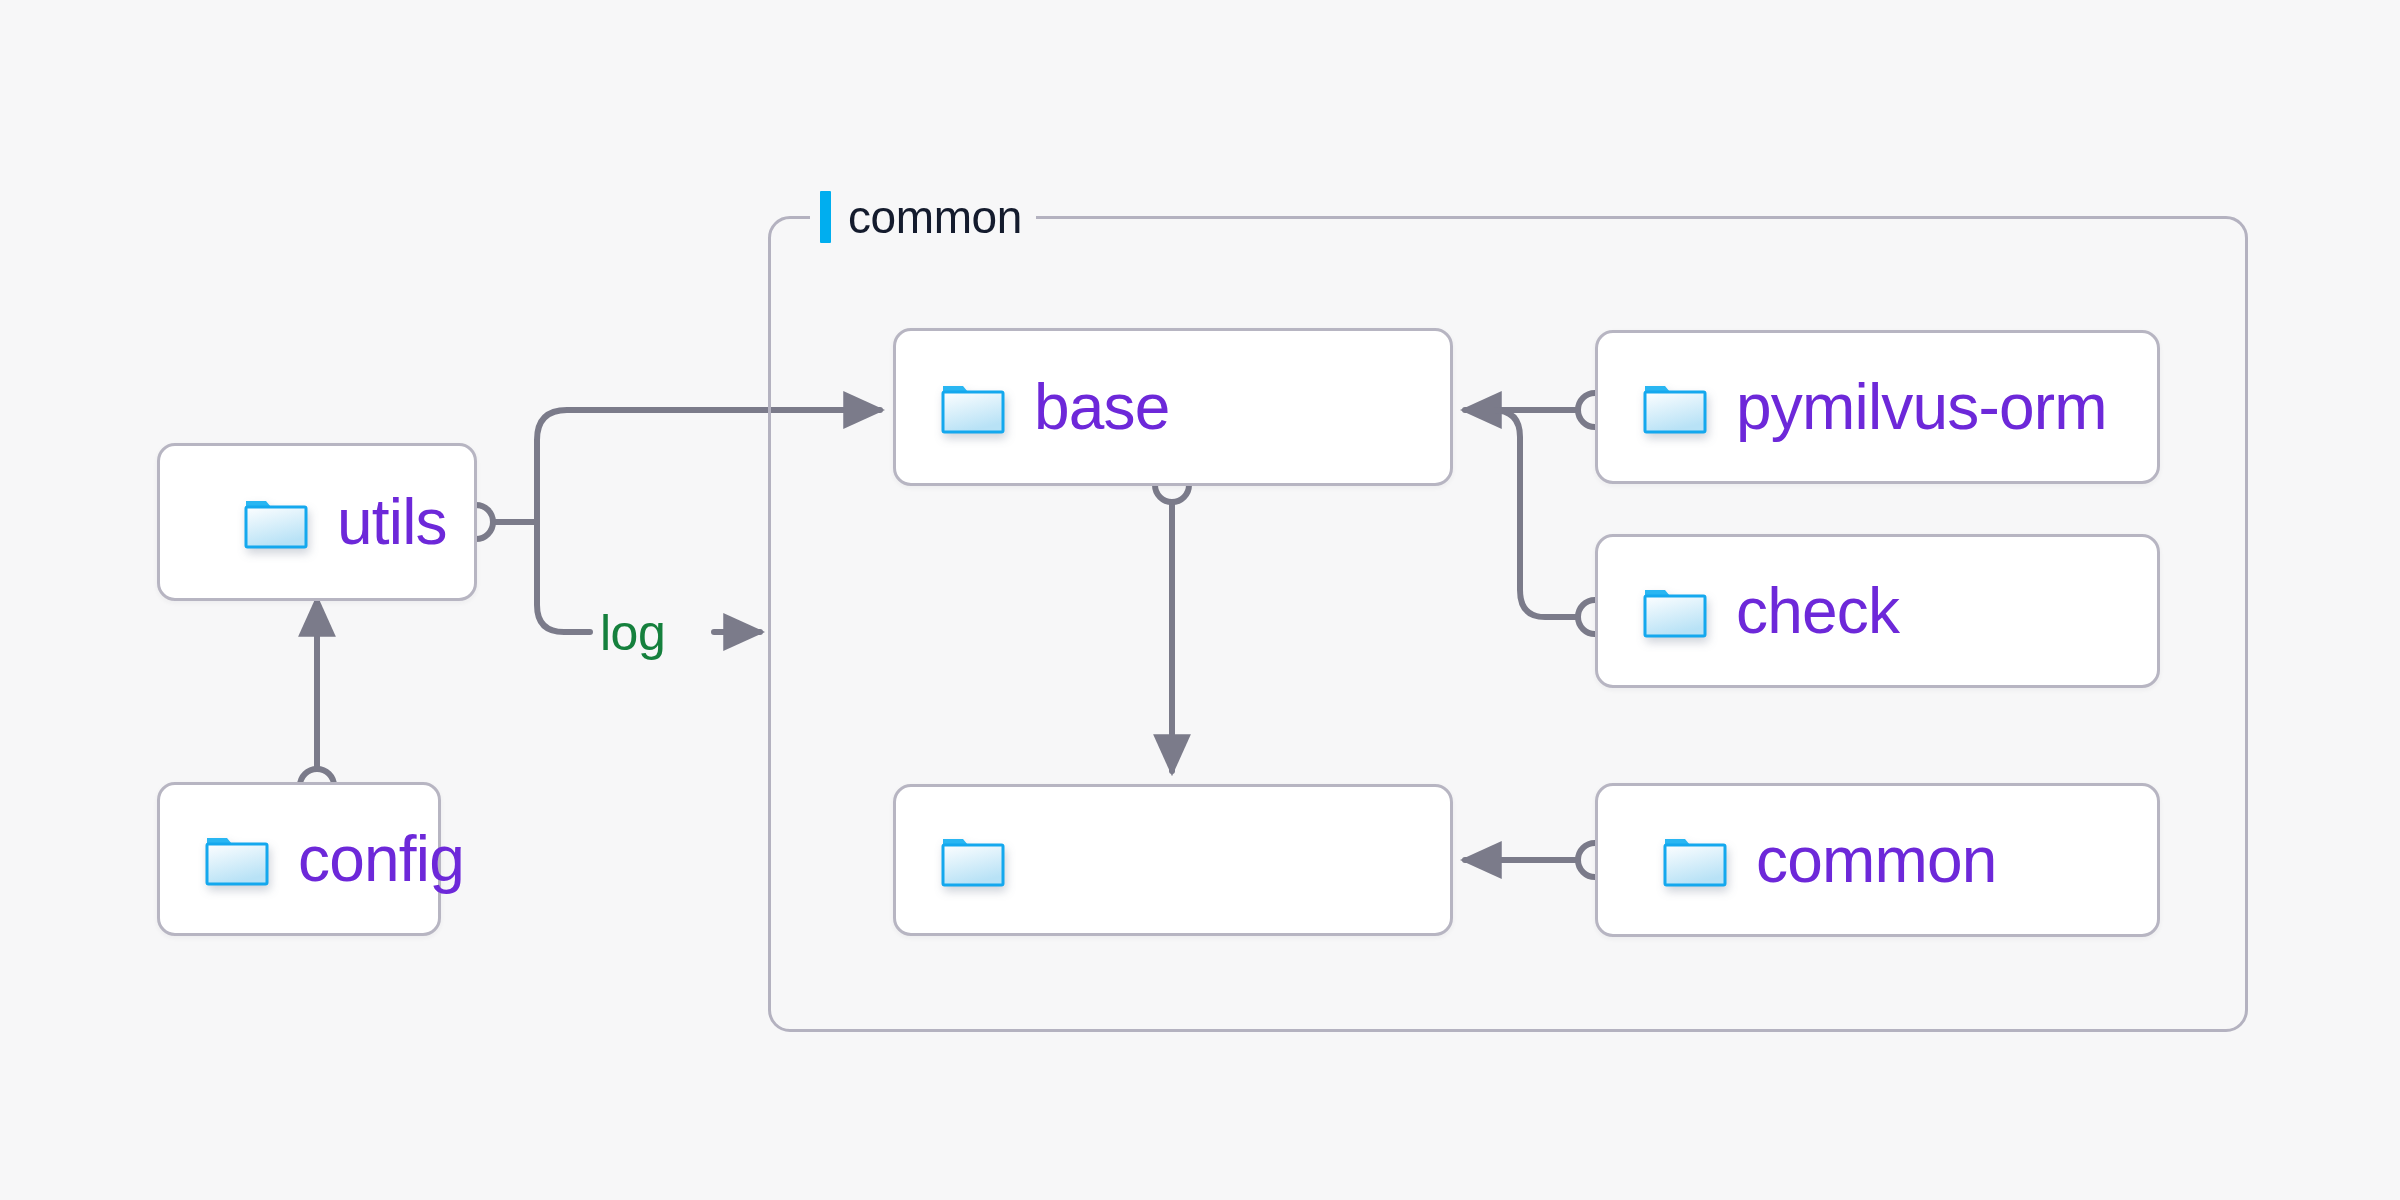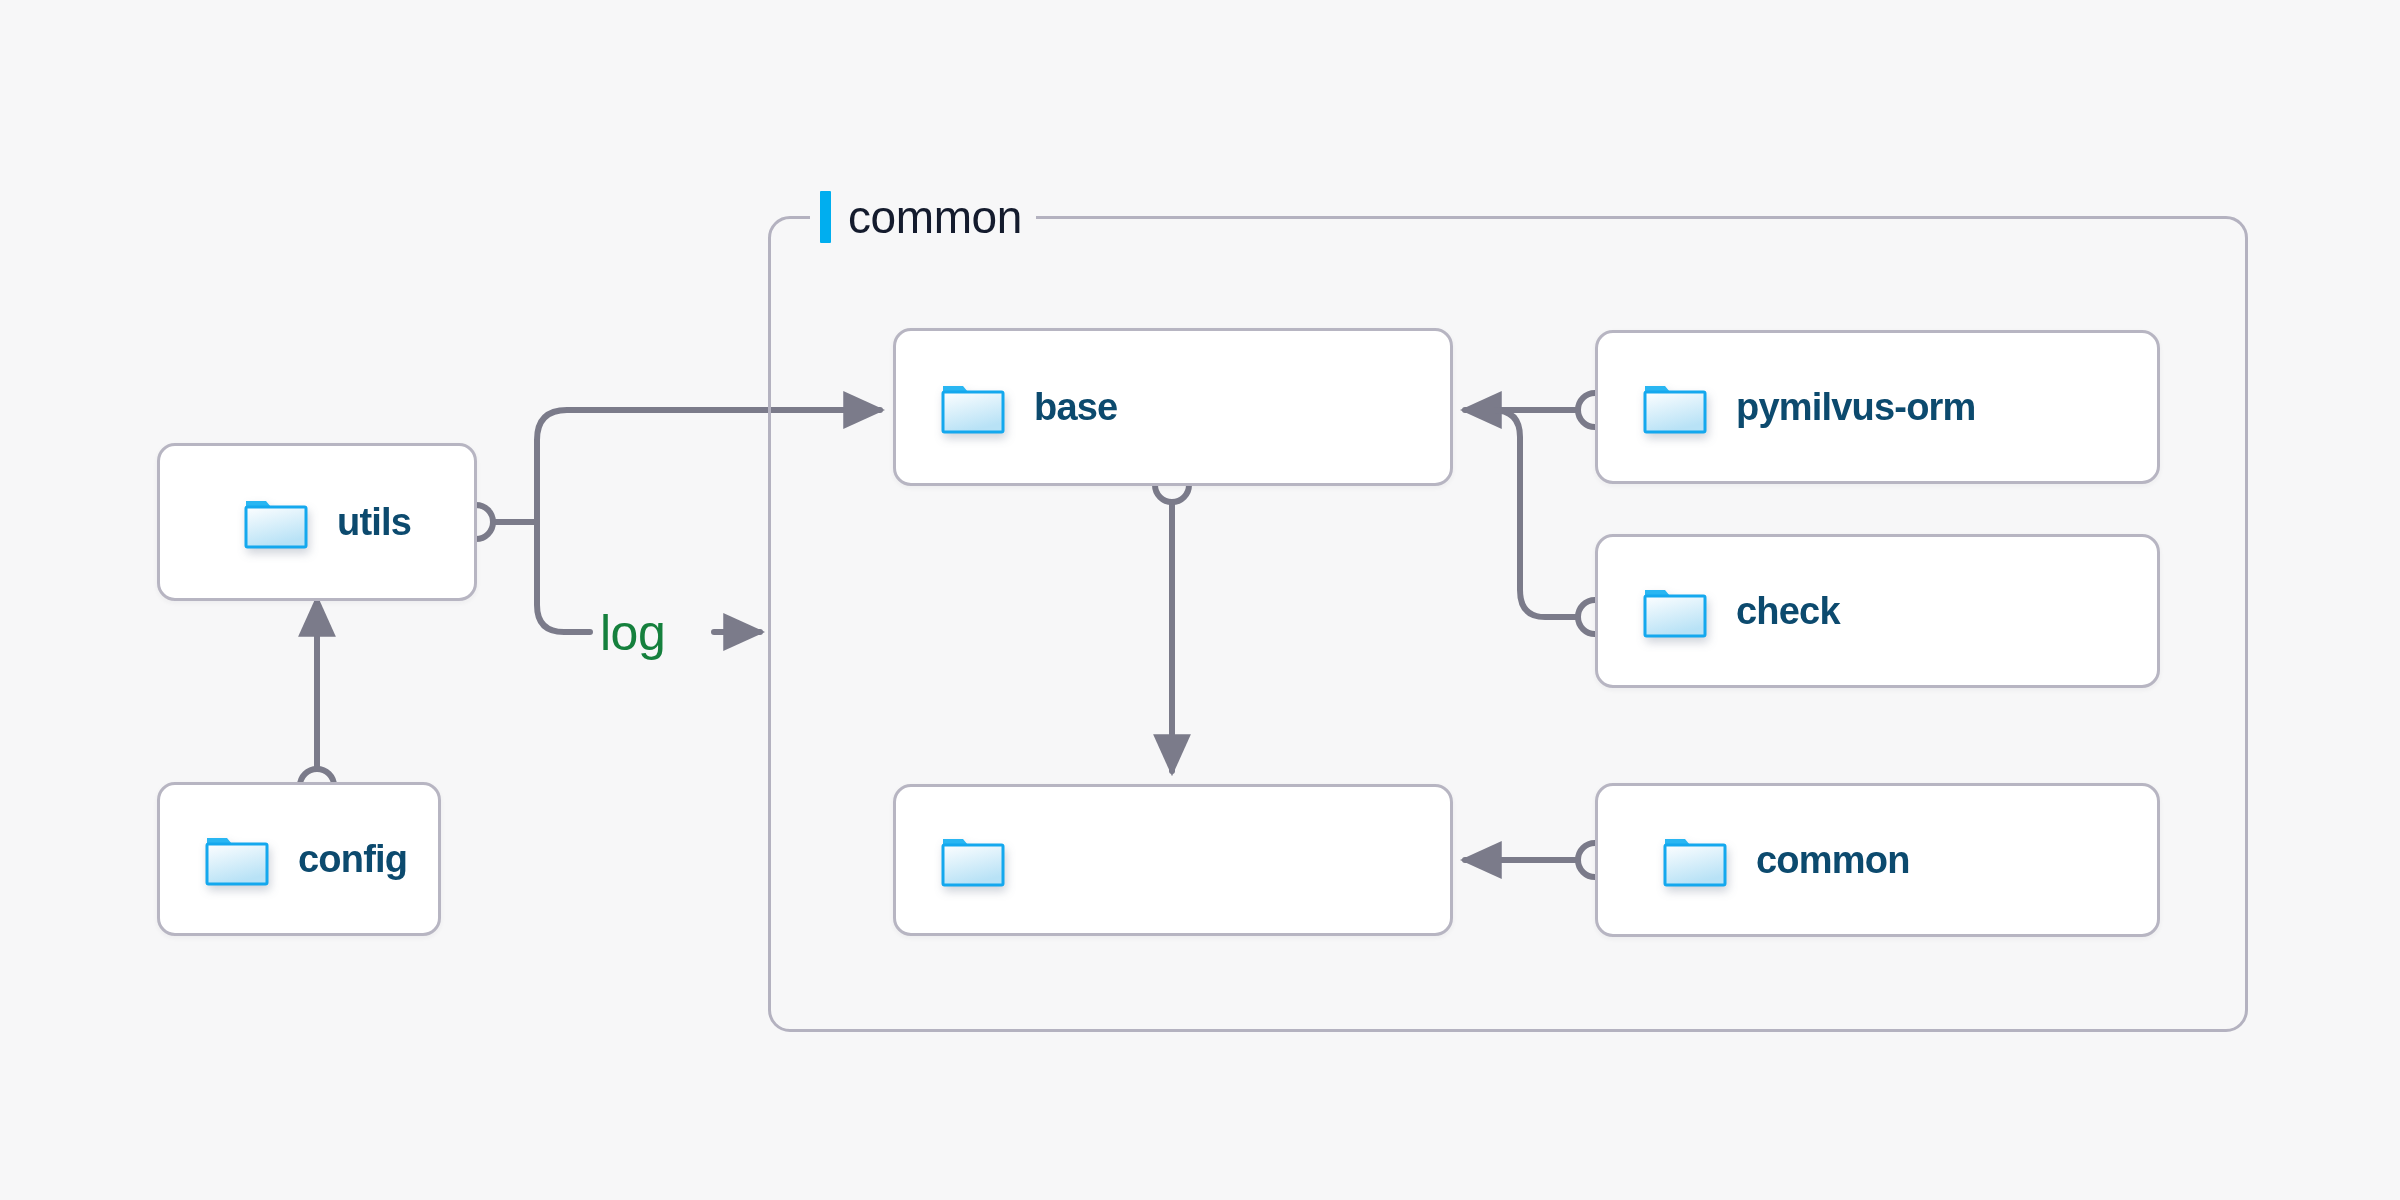--- a/index.html
+++ b/index.html
@@ -71,25 +71,25 @@
     align-items: center;
     box-shadow: 0 2px 5px rgba(30,30,50,0.05);
   }
   .node .inner {
     display: flex;
     align-items: center;
     gap: 28px;
     padding-left: 44px;
   }
   .node .label {
-    font-size: 38px;
-    color: #0c4a6e;
+    font-size: 64px;
+    color: #6d28d9;
     letter-spacing: -0.8px;
     white-space: nowrap;
-    font-weight: 700;
+    font-weight: 400;
   }
   .folder {
     width: 66px;
     height: 56px;
     flex: none;
     display: block;
     filter: drop-shadow(2px 5px 5px rgba(40,60,90,0.22));
   }
   
   .edge-label {

